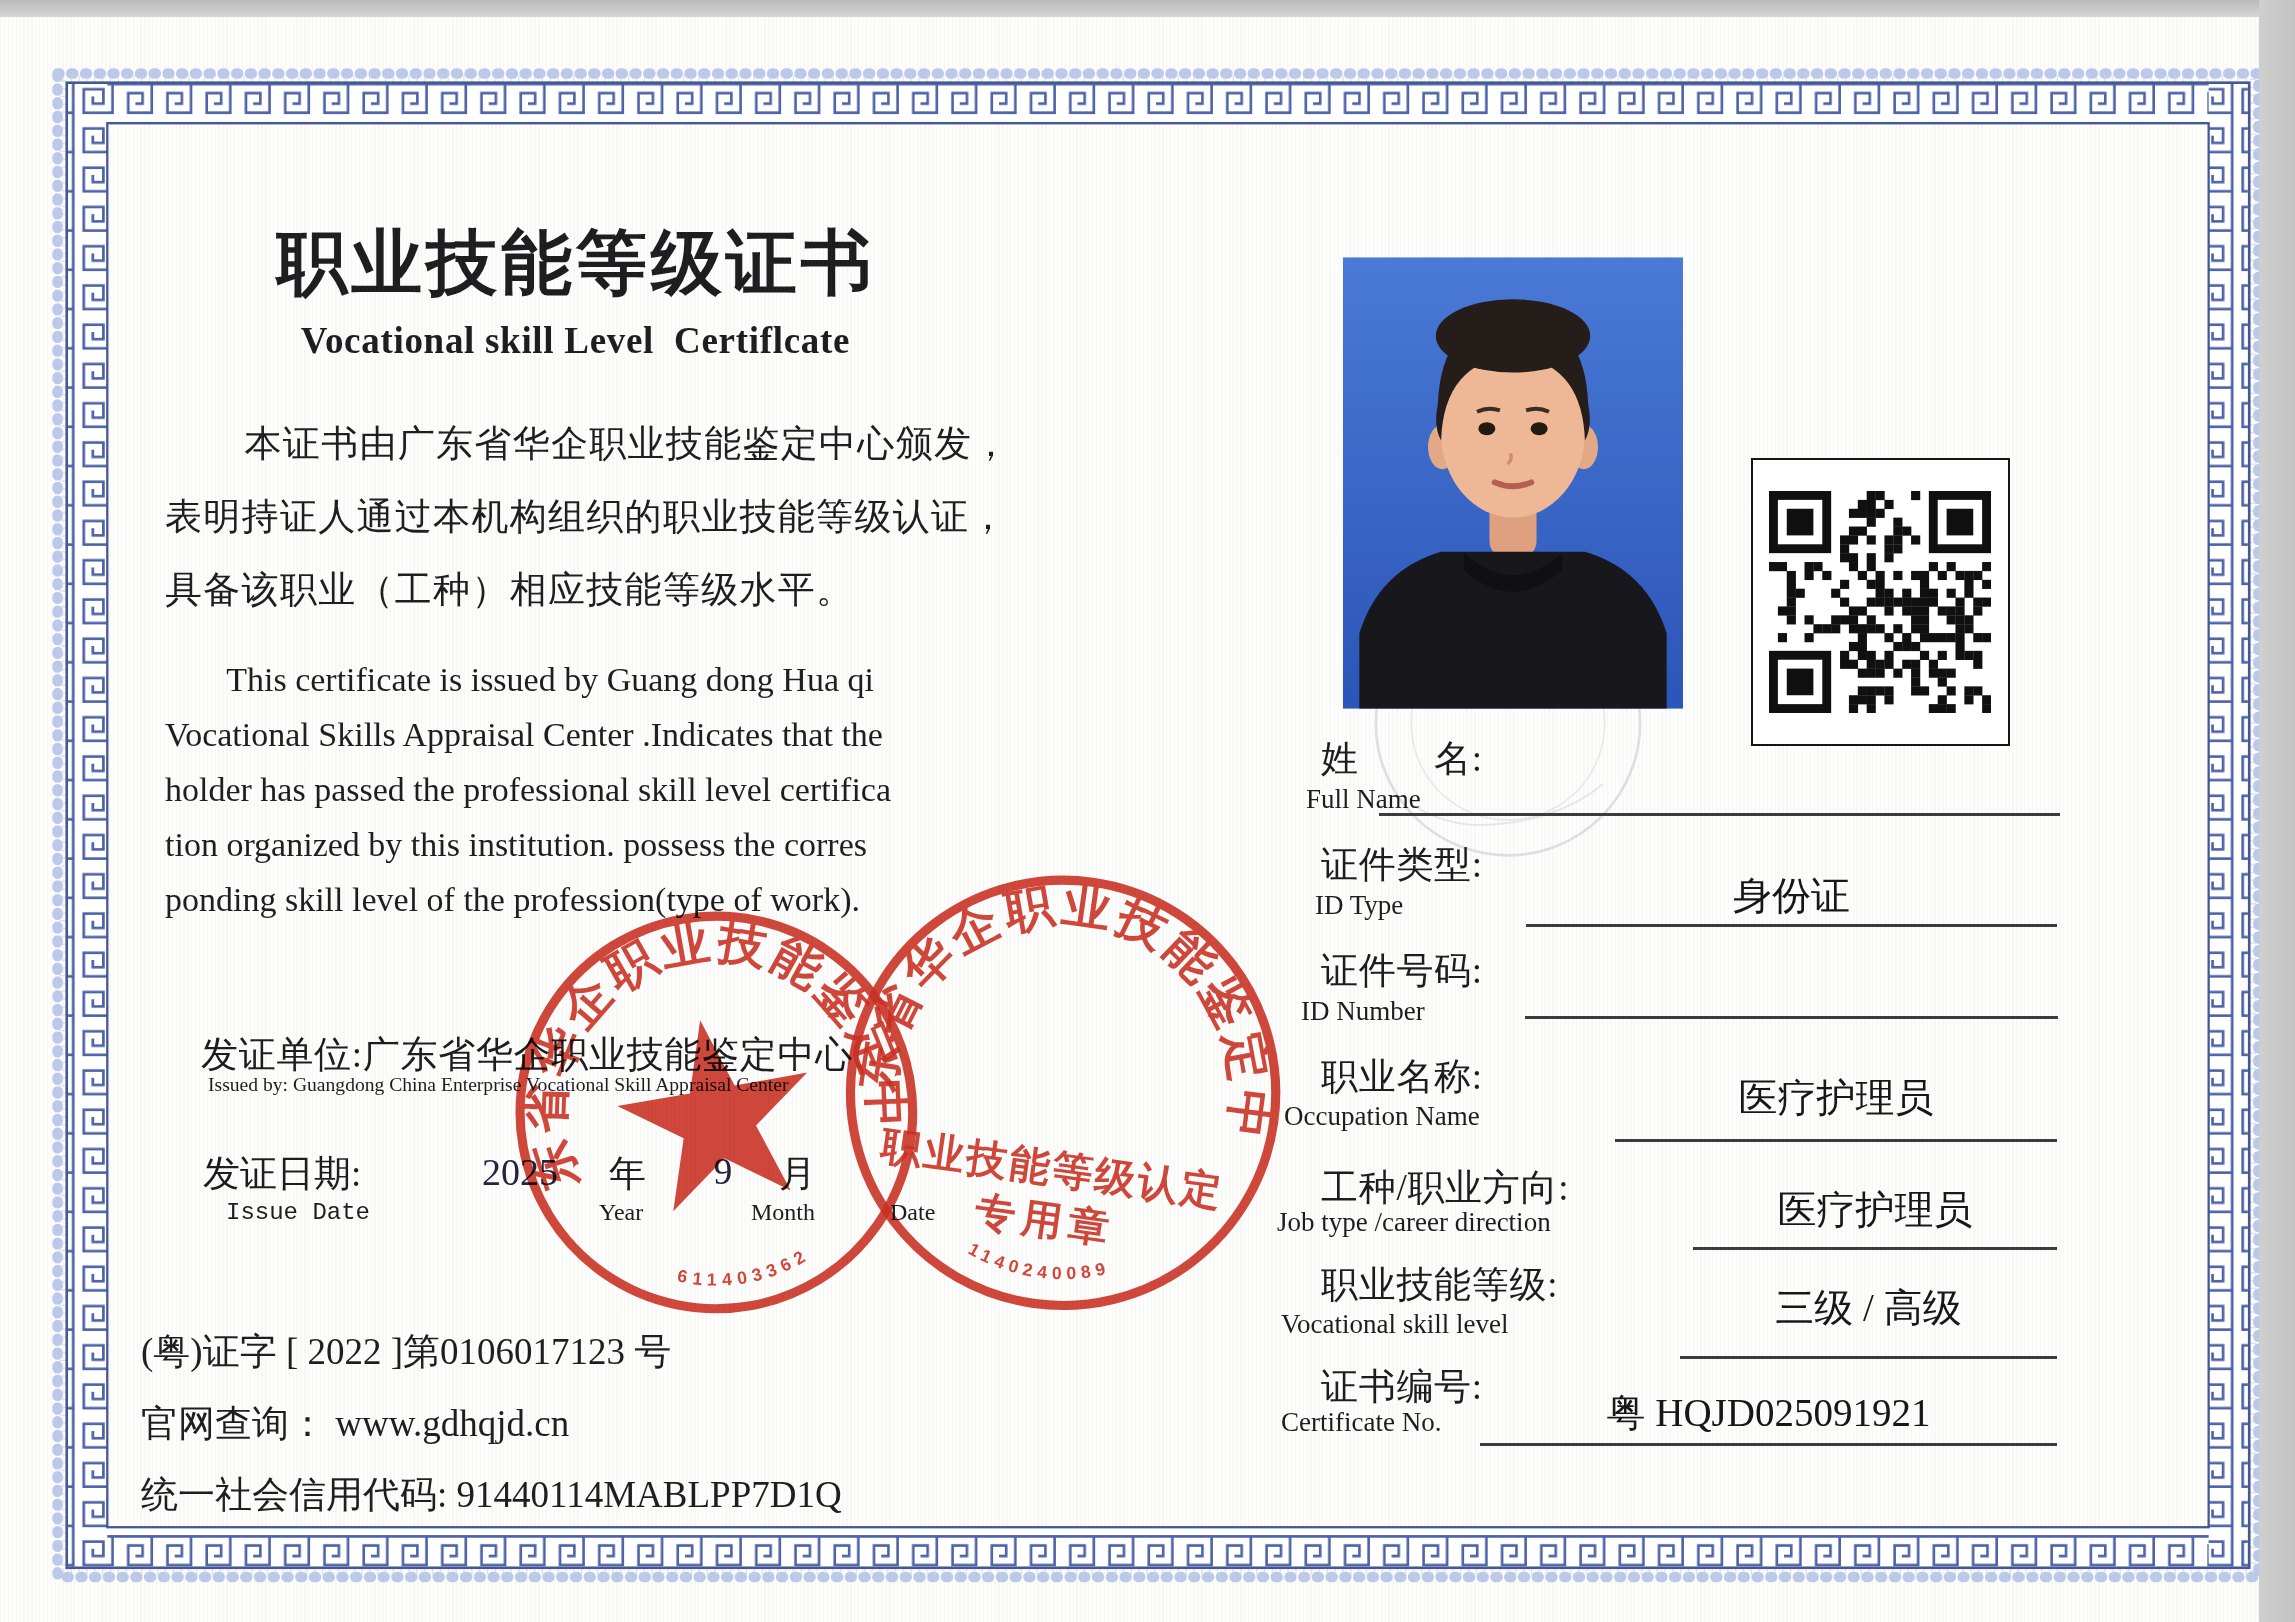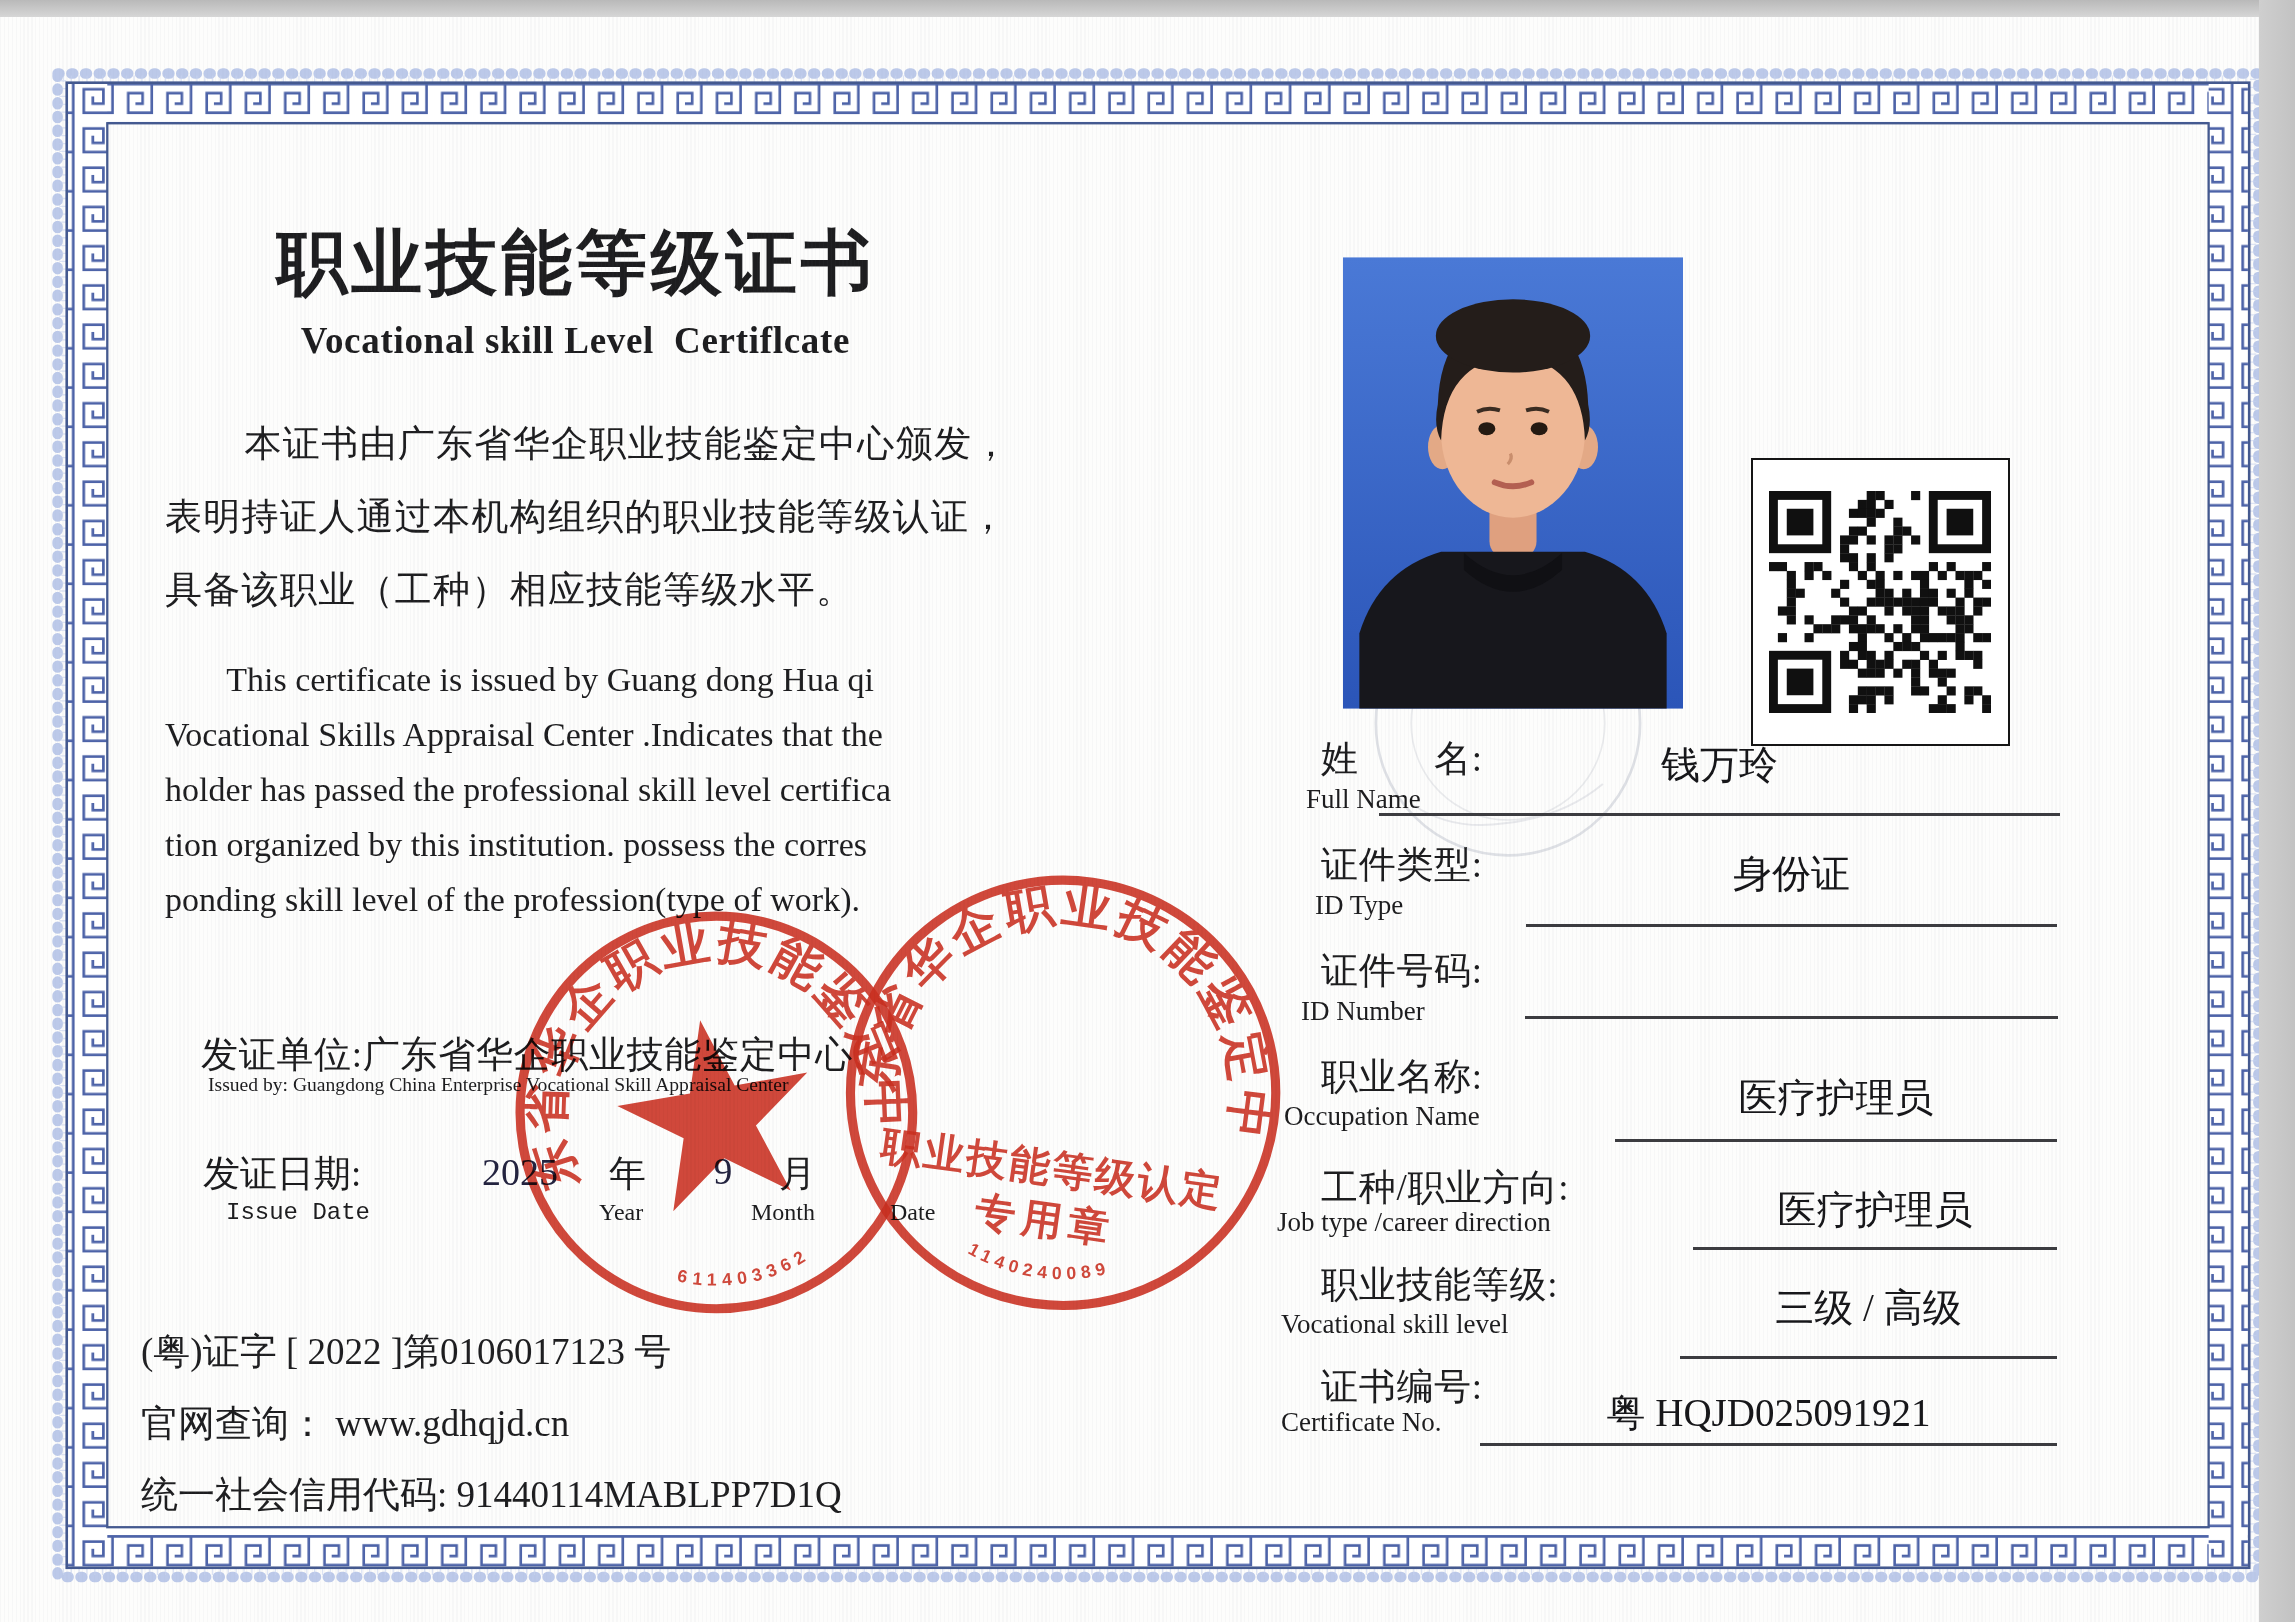--- a/index.html
+++ b/index.html
@@ -43,21 +43,21 @@
   #photo{left:1343px;top:257px;width:340px;height:452px;z-index:3;}
   #qr-box{left:1751px;top:458px;width:255px;height:284px;background:#fff;border:2px solid #151515;z-index:3;}
   #qr-box svg{position:absolute;left:16.4px;top:31px;}
   .f-label-cn{font-size:37px;white-space:pre;z-index:4;letter-spacing:0.7px;margin-left:44px;}
   .f-label-en{font-size:27px;z-index:4;white-space:nowrap;}
   .f-value{font-size:39px;text-align:center;z-index:4;white-space:nowrap;color:#17171a;}
   .f-value.latin{font-size:37px;color:#1e1e30;}
   .f-line{height:2.6px;background:#3c3c40;z-index:4;}
   
   .r1l{left:1277px;top:734px;} .r1e{left:1306px;top:784px;} .r1v{left:1379px;top:738px;width:681px;} .r1u{left:1379px;top:813px;width:681px;}
-  .r2l{left:1277px;top:840px;} .r2e{left:1315px;top:890px;} .r2v{left:1526px;top:847px;width:531px;text-align:center;} .r2u{left:1526px;top:924px;width:531px;}
+  .r2l{left:1277px;top:840px;} .r2e{left:1315px;top:890px;} .r2v{left:1526px;top:869px;width:531px;text-align:center;} .r2u{left:1526px;top:924px;width:531px;}
   .r3l{left:1277px;top:946px;} .r3e{left:1301px;top:996px;} .r3v{left:1525px;top:954px;width:533px;} .r3u{left:1525px;top:1016px;width:533px;}
   .r4l{left:1277px;top:1052px;} .r4e{left:1284px;top:1101px;} .r4v{left:1615px;top:1071px;width:442px;} .r4u{left:1615px;top:1139px;width:442px;}
   .r5l{left:1277px;top:1163px;} .r5e{left:1277px;top:1207px;} .r5v{left:1693px;top:1183px;width:364px;} .r5u{left:1693px;top:1247px;width:364px;}
   .r6l{left:1277px;top:1260px;} .r6e{left:1281px;top:1309px;} .r6v{left:1680px;top:1281px;width:377px;} .r6u{left:1680px;top:1356px;width:377px;}
   .r7l{left:1277px;top:1362px;} .r7e{left:1281px;top:1407px;} .r7v{left:1480px;top:1386px;width:577px;} .r7u{left:1480px;top:1443px;width:577px;}
 </style>
 </head>
 <body>
 
 <div id="canvas">
@@ -346,21 +346,20 @@
   </div>
 
   <svg id="ghost-svg" width="2295" height="1623" viewBox="0 0 3508 2480">
     <circle cx="2305" cy="1105" r="202" fill="none" stroke="#9097a8" stroke-width="4" opacity="0.28"></circle>
     <circle cx="2305" cy="1105" r="148" fill="none" stroke="#9aa0b0" stroke-width="2.5" opacity="0.2"></circle>
     <path d="M2160 1230 q60 40 140 28 q90 -10 150 -60" fill="none" stroke="#9aa0b0" stroke-width="3" opacity="0.22"></path>
   </svg>
 
   <div class="abs f-label-cn r1l">姓　　名:</div>
   <div class="abs f-label-en r1e">Full Name</div>
-  <div class="abs f-value r1v">钱万玲</div>
   <div class="abs f-line r1u"></div>
 
   <div class="abs f-label-cn r2l">证件类型:</div>
   <div class="abs f-label-en r2e">ID Type</div>
   <div class="abs f-value r2v">身份证</div>
   <div class="abs f-line r2u"></div>
 
   <div class="abs f-label-cn r3l">证件号码:</div>
   <div class="abs f-label-en r3e">ID Number</div>
   <div class="abs f-line r3u"></div>

